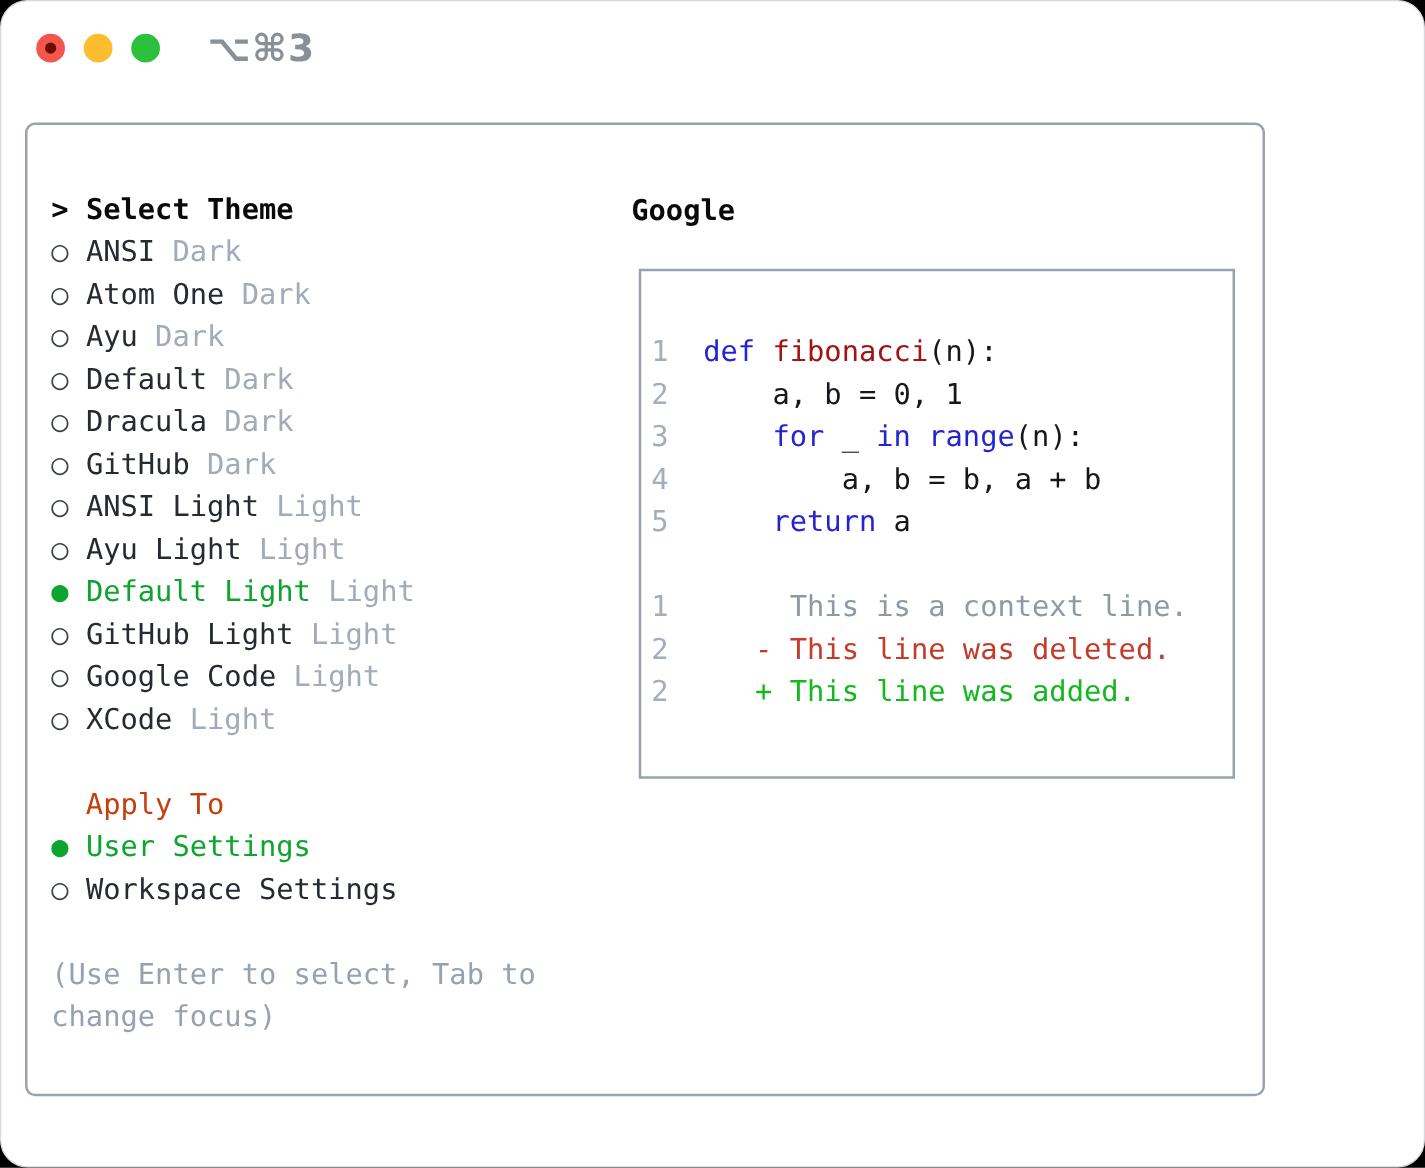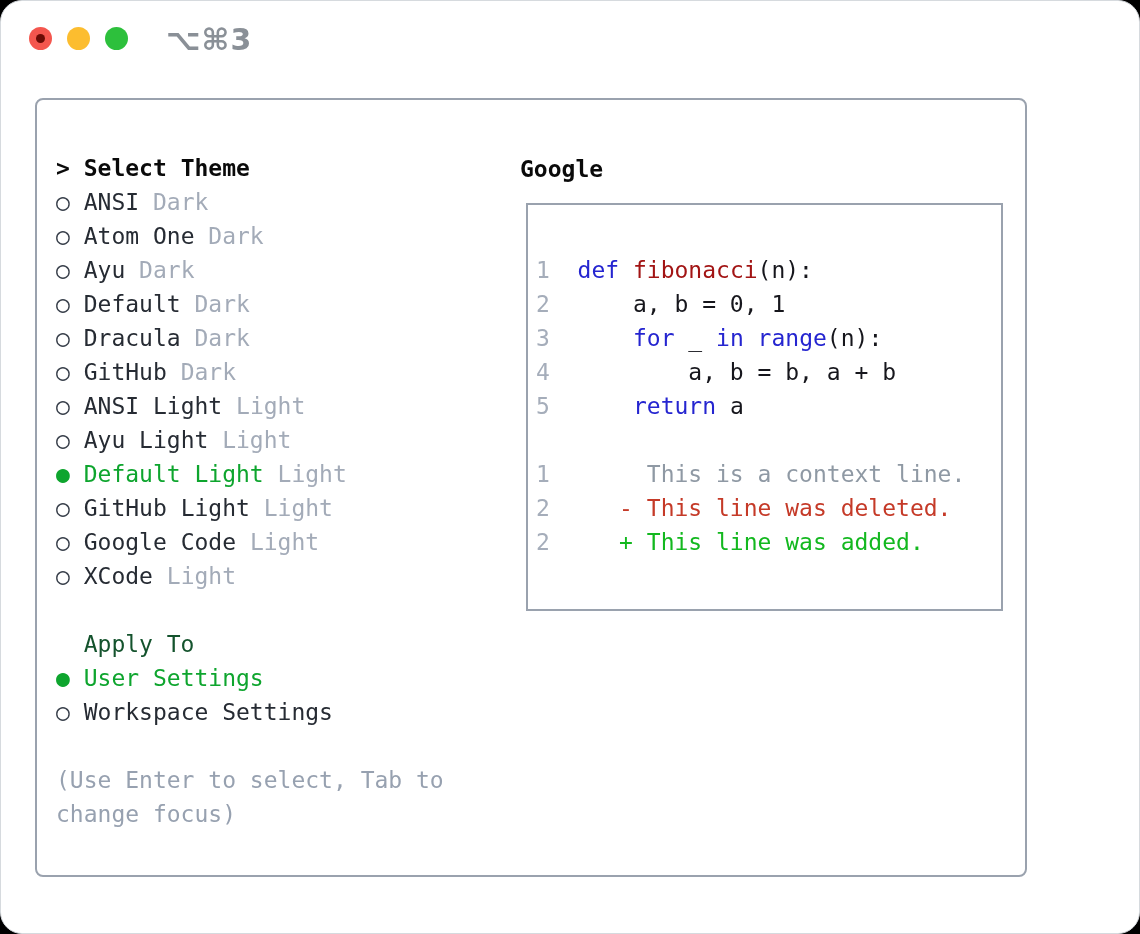--- a/index.html
+++ b/index.html
@@ -28,40 +28,40 @@
     background:#6b0b05;
   }
   .traffic.yellow{left:66px;background:#fcbd2f;}
   .traffic.green{left:104px;background:#2dc03c;}
   .shortcut{
     position:absolute;left:165px;top:21px;
     font:bold 30px "DejaVu Sans",sans-serif;color:#8a9097;letter-spacing:1px;
   }
   .panel{
     position:absolute;left:19px;top:97px;width:992px;height:779px;
-    border:2px solid var(--border-gray);border-radius:8px;background:#fff;margin-left:15px;
+    border:2px solid var(--border-gray);border-radius:8px;background:#fff;
   }
   .mono{
     font-family:"DejaVu Sans Mono",monospace;font-size:23px;line-height:34px;
     white-space:pre;color:var(--item-dark);
   }
   .left-col{position:absolute;left:19px;top:51px;}
   .left-col .line{height:34px;}
   .hdr{font-weight:bold;color:#0a0a0a;}
   .marker{color:#3a414c;}
   .sel{color:var(--sel-green);}
   .suffix{color:var(--suffix-gray);}
-  .section-title{color:#14532d;}
+  .section-title{color:#c2410c;}
   .help{color:var(--help-gray);}
   .preview-title{
     position:absolute;left:483px;top:52px;height:34px;
     font-weight:bold;color:#0a0a0a;
   }
   .preview-box{
-    position:absolute;left:489px;top:103px;width:477px;height:408px;
+    position:absolute;left:489px;top:115px;width:477px;height:408px;
     border:2px solid var(--border-gray);background:#fff;overflow:hidden;
   }
   .code{position:absolute;left:8px;top:48px;}
   .code .line{height:34px;color:#16161c;}
   .num{color:var(--num-gray);}
   .kw{color:var(--kw-blue);}
   .fn{color:var(--fn-red);}
   .ctx{color:var(--ctx-gray);}
   .del{color:var(--deleted-red);}
   .add{color:var(--added-green);}

